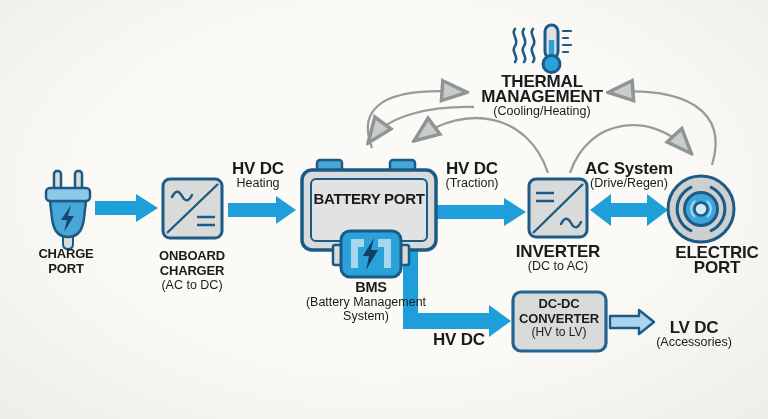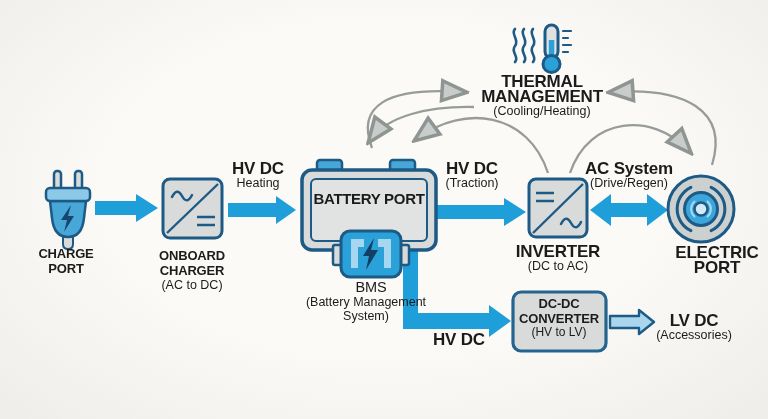--- a/index.html
+++ b/index.html
@@ -5,21 +5,21 @@
   html,body{margin:0;padding:0;}
   body{font-family:"Liberation Sans", sans-serif;}
   .stage{
     position:relative;width:768px;height:419px;overflow:hidden;
     background:radial-gradient(ellipse at 50% 45%, #fbfaf7 50%, #efede9 100%);
   }
   .gfx{position:absolute;left:0;top:0;}
   .t{position:absolute;transform:translateX(-50%);text-align:center;color:#1b1b1b;white-space:nowrap;}
   .b{font-weight:bold;font-size:13px;line-height:15px;letter-spacing:-0.2px;display:block;}
   .b15{font-weight:bold;font-size:15px;line-height:16px;letter-spacing:-0.3px;display:block;}
-  .b14{font-weight:normal;font-size:14.5px;line-height:15px;letter-spacing:-0.2px;display:block;}
+  .b14{font-weight:bold;font-size:14.5px;line-height:15px;letter-spacing:-0.2px;display:block;}
   .b135{font-weight:bold;font-size:17px;line-height:15px;letter-spacing:-0.2px;display:block;}
   .s{font-size:12.5px;line-height:14px;font-weight:normal;display:block;}
   .s12{font-size:12px;line-height:13.5px;font-weight:normal;display:block;}
 </style>
 </head>
 <body>
 
 <div class="stage">
 
   <svg class="gfx" width="768" height="419" viewBox="0 0 768 419">
@@ -170,18 +170,18 @@
   <div class="t" style="left:459px;top:332px;">
     <span class="b135">HV DC</span>
   </div>
 
   <div class="t" style="left:559px;top:296px;">
     <span class="b">DC-DC</span>
     <span class="b">CONVERTER</span>
     <span class="s12">(HV to LV)</span>
   </div>
 
-  <div class="t" style="left:694px;top:313px;">
+  <div class="t" style="left:694px;top:320px;">
     <span class="b135">LV DC</span>
     <span class="s">(Accessories)</span>
   </div>
 
 </div>
 
 </body></html>

